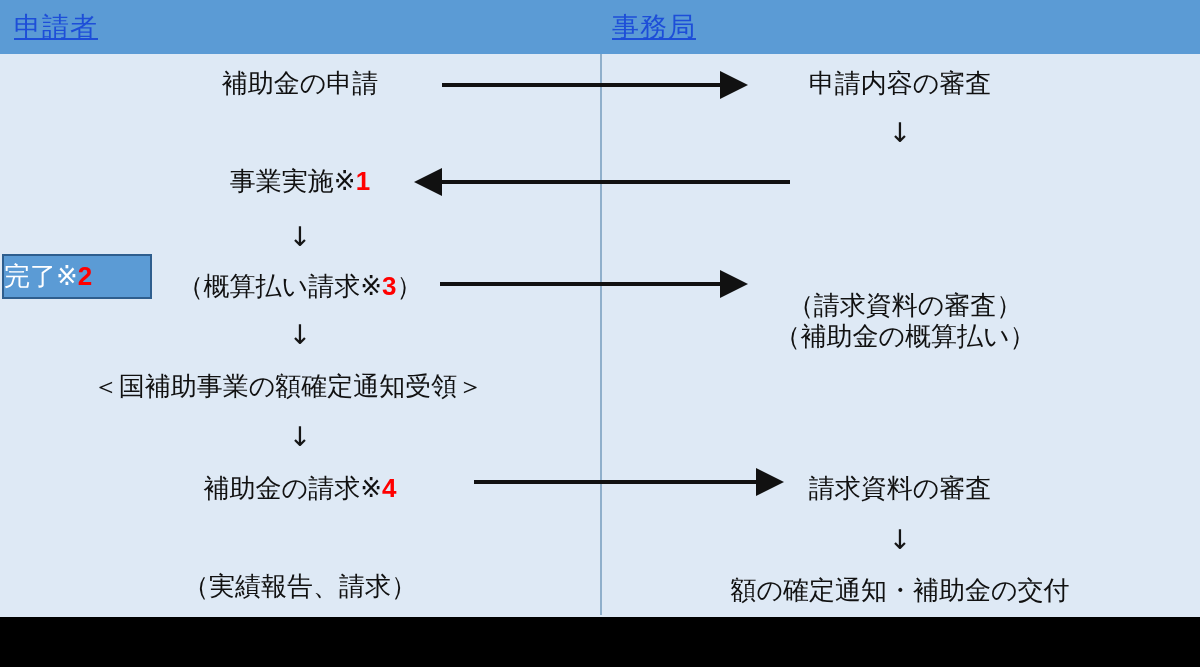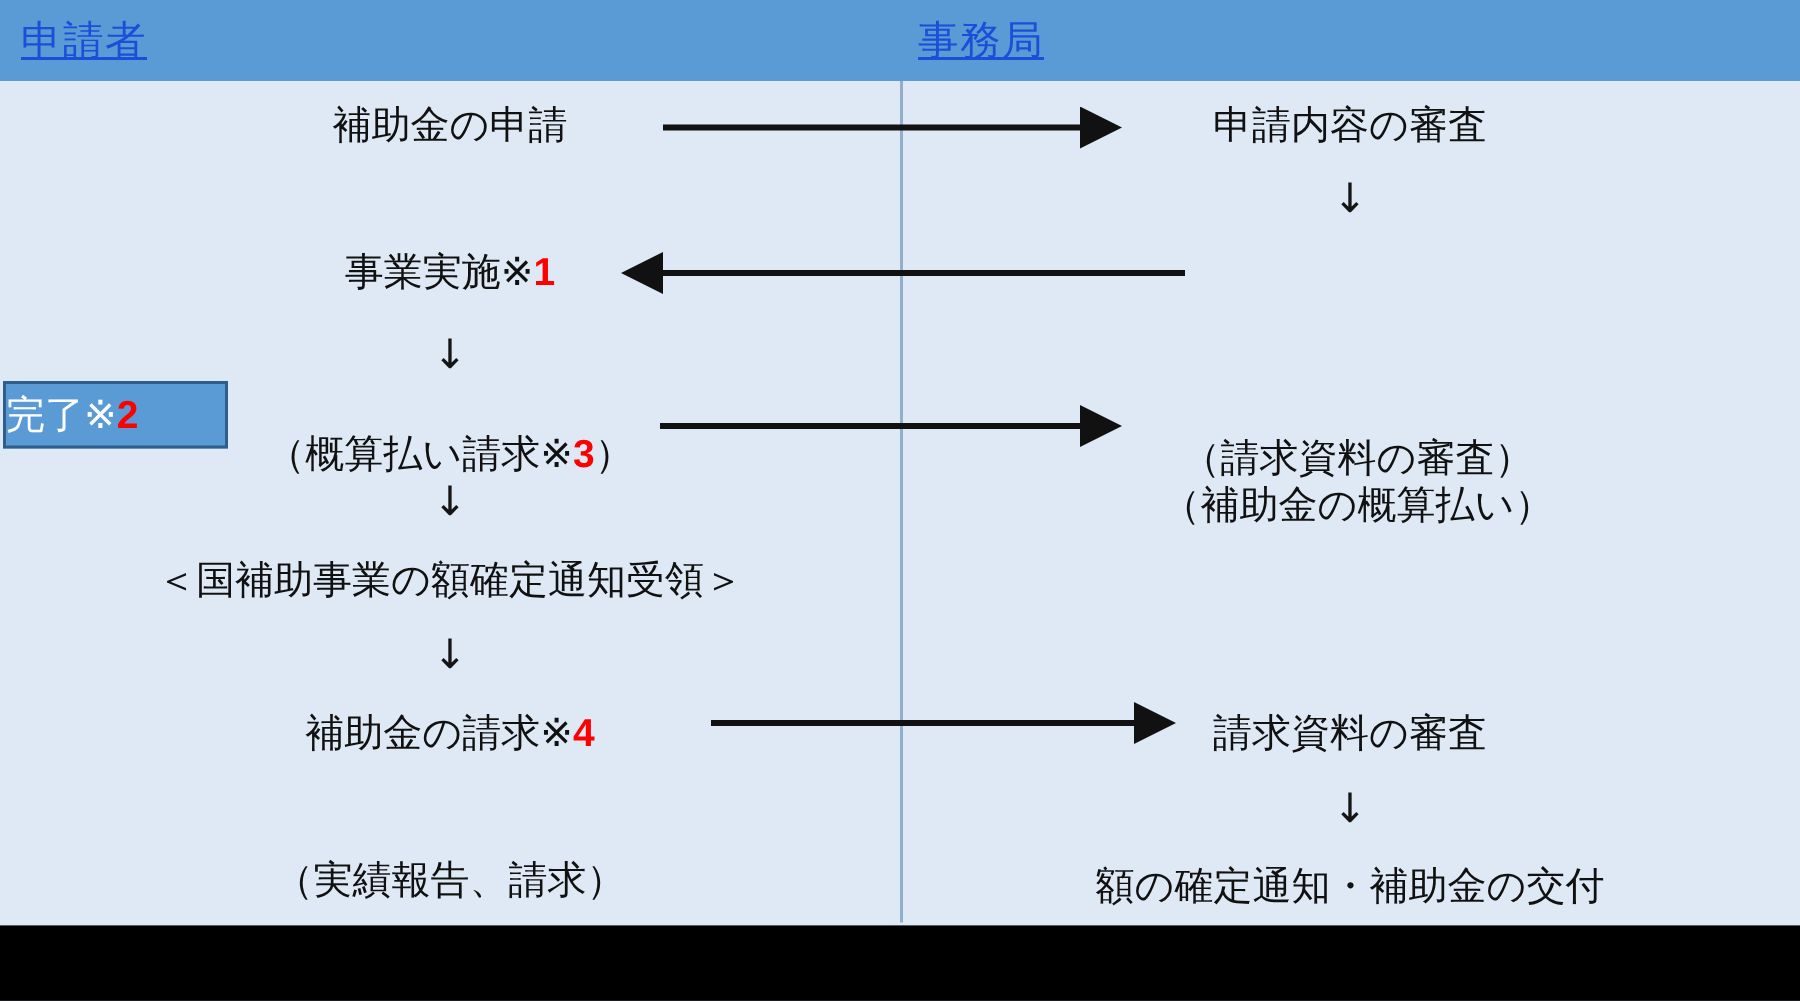--- a/index.html
+++ b/index.html
@@ -141,25 +141,25 @@
   <div class="divider"></div>
 
   <div class="node" style="left:300px; top:66px;">補助金の申請</div>
 
   <div class="node" style="left:300px; top:164px;"><span>事業実施※</span><span class="note">1</span></div>
 
   <div class="down-arrow" style="left:300px; top:222px;">↓</div>
 
   <div class="done-box"><span>完了※</span><span class="note">2</span></div>
 
-  <div class="node" style="left:300px; top:285px;"><span>（概算払い請求※</span><span class="note">3</span><span>）</span></div>
+  <div class="node" style="left:300px; top:269px;"><span>（概算払い請求※</span><span class="note">3</span><span>）</span></div>
 
   <div class="down-arrow" style="left:300px; top:320px;">↓</div>
 
-  <div class="node" style="left:300px; top:369px;">＜国補助事業の額確定通知受領＞</div>
+  <div class="node" style="left:288px; top:369px;">＜国補助事業の額確定通知受領＞</div>
 
   <div class="down-arrow" style="left:300px; top:422px;">↓</div>
 
   <div class="node" style="left:300px; top:471px;"><span>補助金の請求※</span><span class="note">4</span></div>
 
   <div class="node" style="left:300px; top:521px;margin-top:48px;">（実績報告、請求）</div>
 
   <div class="node" style="left:900px; top:66px;">申請内容の審査</div>
 
   <div class="down-arrow" style="left:900px; top:118px;">↓</div>

